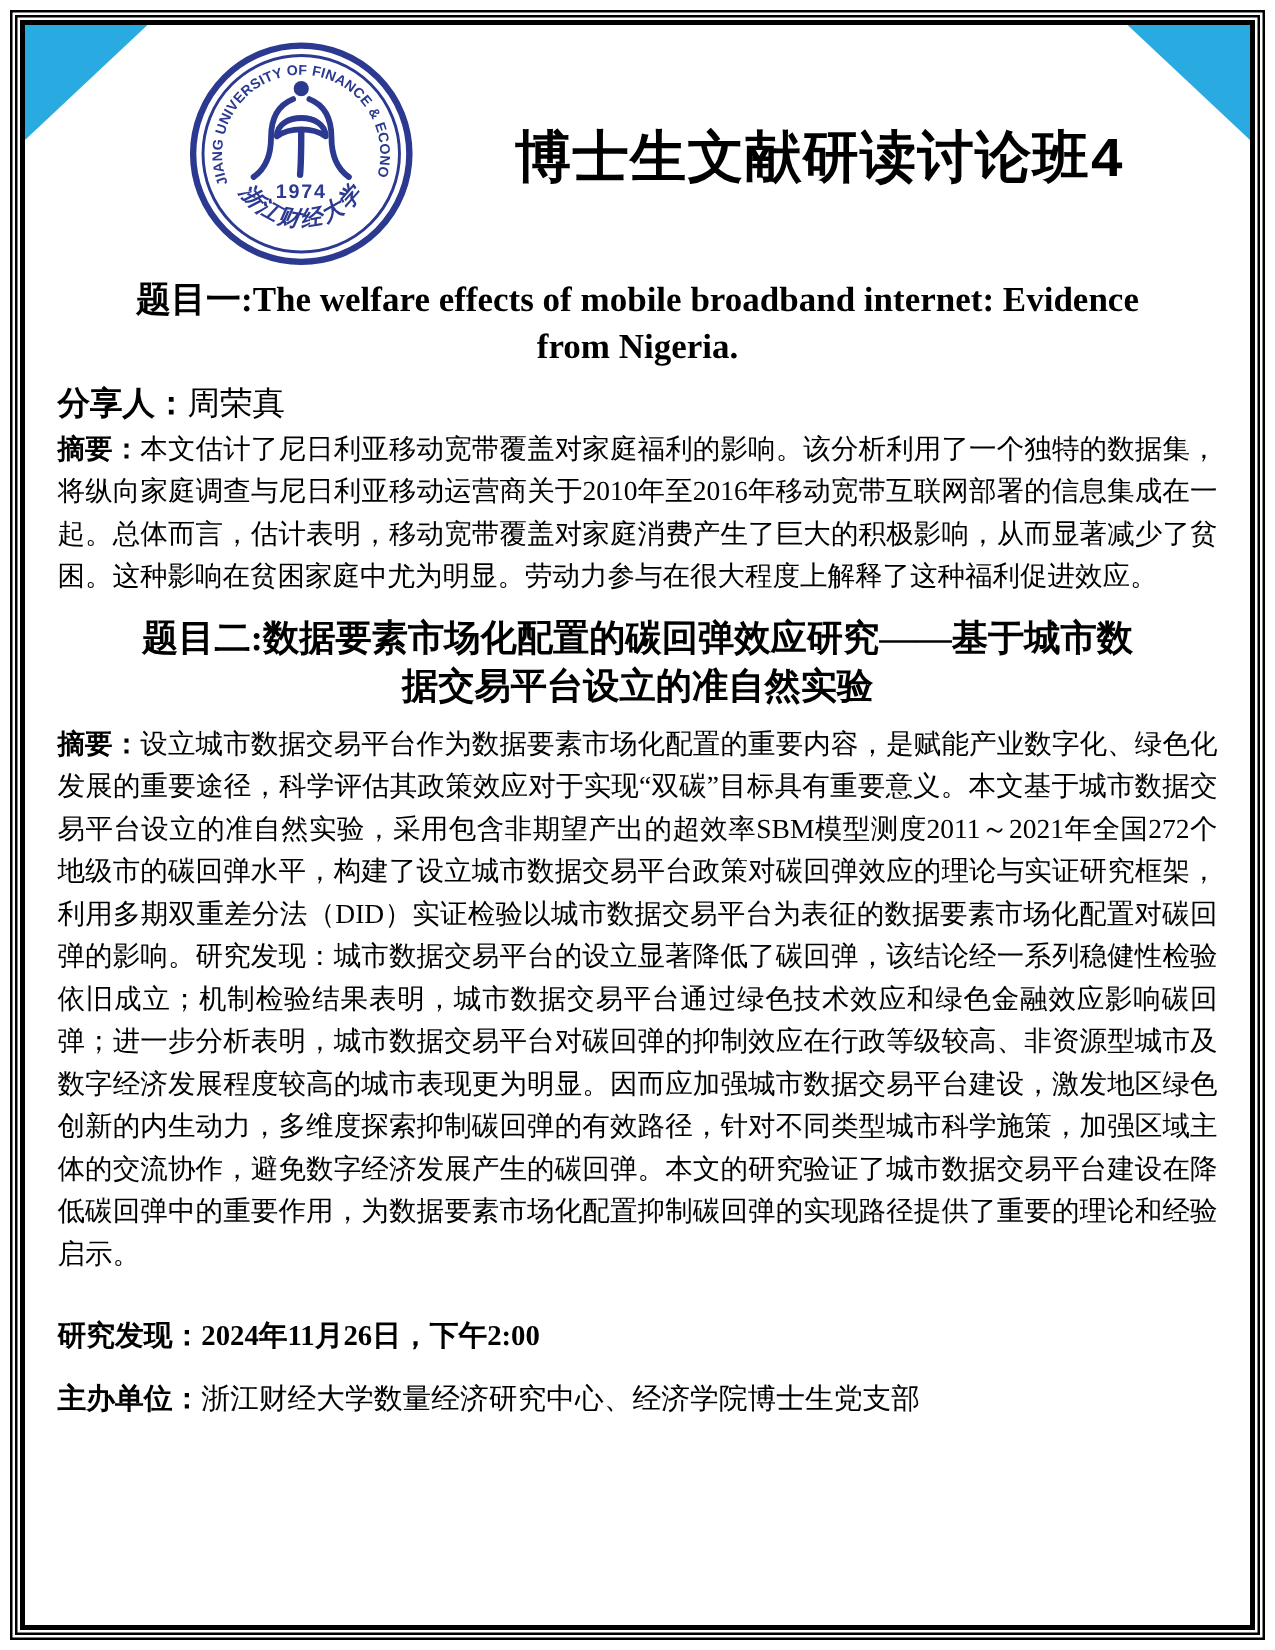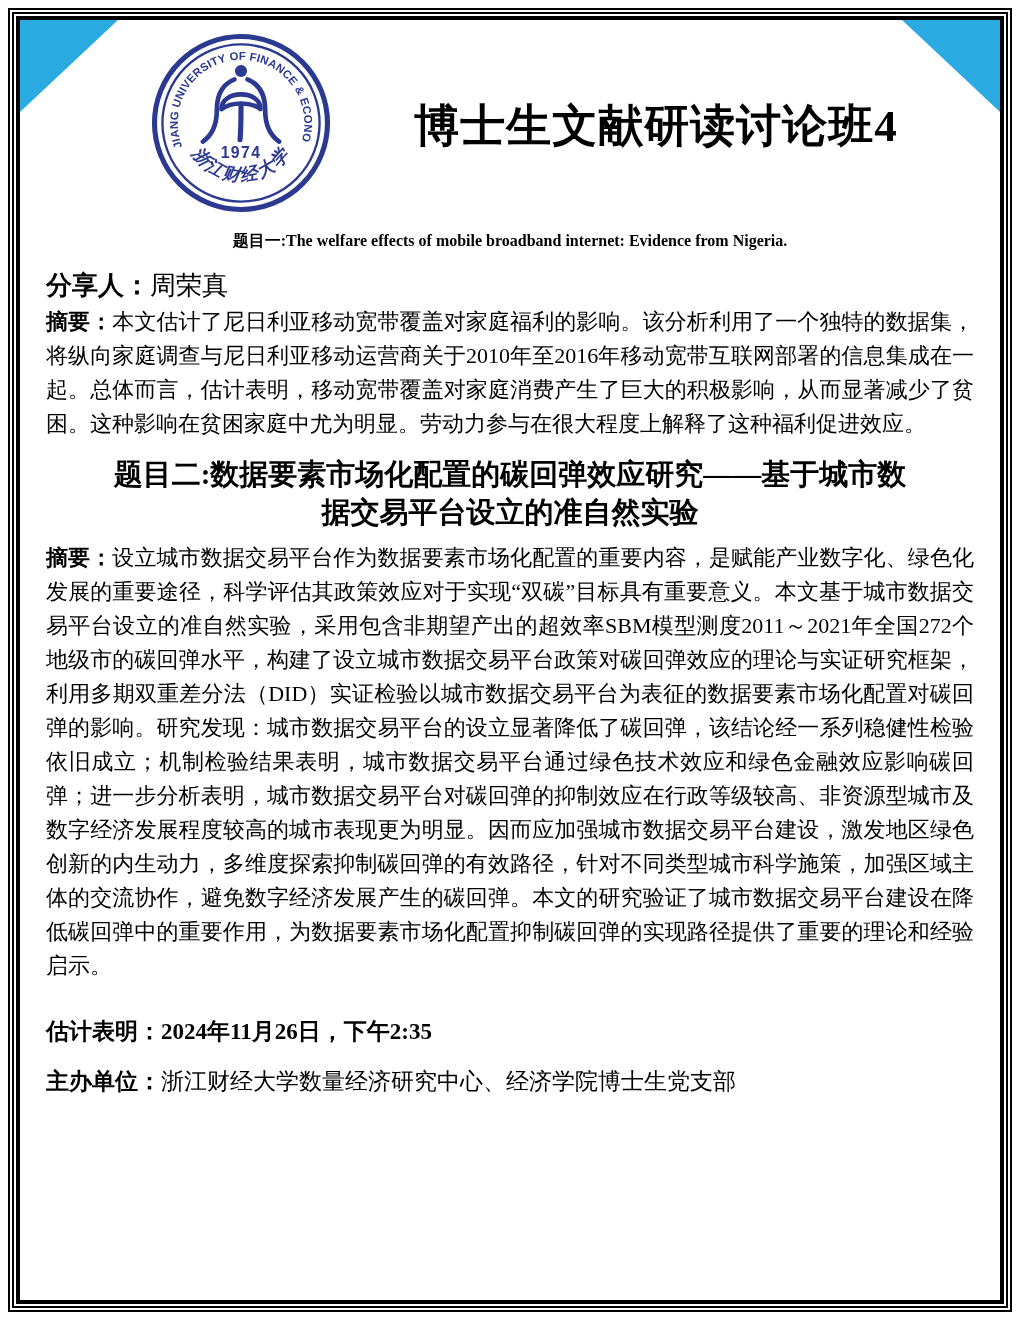--- a/index.html
+++ b/index.html
@@ -17,29 +17,29 @@
   .tri { position: absolute; top: 0; width: 98px; height: 92px; background: #29abe2; }
   .tri-left  { left: 0;  clip-path: polygon(0 0, 100% 0, 0 100%); }
   .tri-right { right: 0; clip-path: polygon(0 0, 100% 0, 100% 100%); }
 
   
   .header { position: relative; height: 192px; }
   .logo { position: absolute; left: 128px; top: 10px; width: 186px; height: 186px; }
   .main-title {
     position: absolute; left: 302px; right: 10px; top: 76px;
     text-align: center; font-size: 45px; font-weight: bold; letter-spacing: 1px;
-    font-family: Liberation Serif, serif;
+    font-family: Liberation Mono, monospace;
   }
 
   
   .flow { padding: 0 26px; }
 
   .topic-heading {
     text-align: center; font-weight: bold;
-    font-size: 16px; line-height: 37px;
+    font-size: 28px; line-height: 37px;
     margin: 10px 62px 10px 62px;
   }
   .topic-heading.cn { font-size: 29px; line-height: 38px; margin: 14px 60px 10px 60px; font-family: Liberation Serif, serif; }
 
   .presenter-line { font-size: 26px; line-height: 33px; margin: 2px 0 3px 0; }
   .label-bold { font-weight: bold; }
 
   .abstract { font-size: 22px; line-height: 34px; text-align: justify; text-justify: inter-ideograph; }
 
   
@@ -110,21 +110,21 @@
 
     <div class="topic-section">
       <div class="topic-heading cn">题目二:数据要素市场化配置的碳回弹效应研究——基于城市数据交易平台设立的准自然实验</div>
       <div class="abstract">
         <span class="label-bold">摘要：</span><span>设立城市数据交易平台作为数据要素市场化配置的重要内容，是赋能产业数字化、绿色化发展的重要途径，科学评估其政策效应对于实现“双碳”目标具有重要意义。本文基于城市数据交易平台设立的准自然实验，采用包含非期望产出的超效率SBM模型测度2011～2021年全国272个地级市的碳回弹水平，构建了设立城市数据交易平台政策对碳回弹效应的理论与实证研究框架，利用多期双重差分法（DID）实证检验以城市数据交易平台为表征的数据要素市场化配置对碳回弹的影响。研究发现：城市数据交易平台的设立显著降低了碳回弹，该结论经一系列稳健性检验依旧成立；机制检验结果表明，城市数据交易平台通过绿色技术效应和绿色金融效应影响碳回弹；进一步分析表明，城市数据交易平台对碳回弹的抑制效应在行政等级较高、非资源型城市及数字经济发展程度较高的城市表现更为明显。因而应加强城市数据交易平台建设，激发地区绿色创新的内生动力，多维度探索抑制碳回弹的有效路径，针对不同类型城市科学施策，加强区域主体的交流协作，避免数字经济发展产生的碳回弹。本文的研究验证了城市数据交易平台建设在降低碳回弹中的重要作用，为数据要素市场化配置抑制碳回弹的实现路径提供了重要的理论和经验启示。</span>
       </div>
     </div>
 
     <div class="details">
       <div class="detail-row">
-        <span class="detail-label">估计表明：</span><span class="num-val">2024年11月26日，下午2:35</span>
+        <span class="detail-label">研究发现：</span><span class="num-val">2024年11月26日，下午2:00</span>
       </div>
       <div class="detail-row">
         <span class="detail-label">主办单位：</span><span class="cn-val">浙江财经大学数量经济研究中心、经济学院博士生党支部</span>
       </div>
 
     </div>
 
   </div>
 </div>
 

